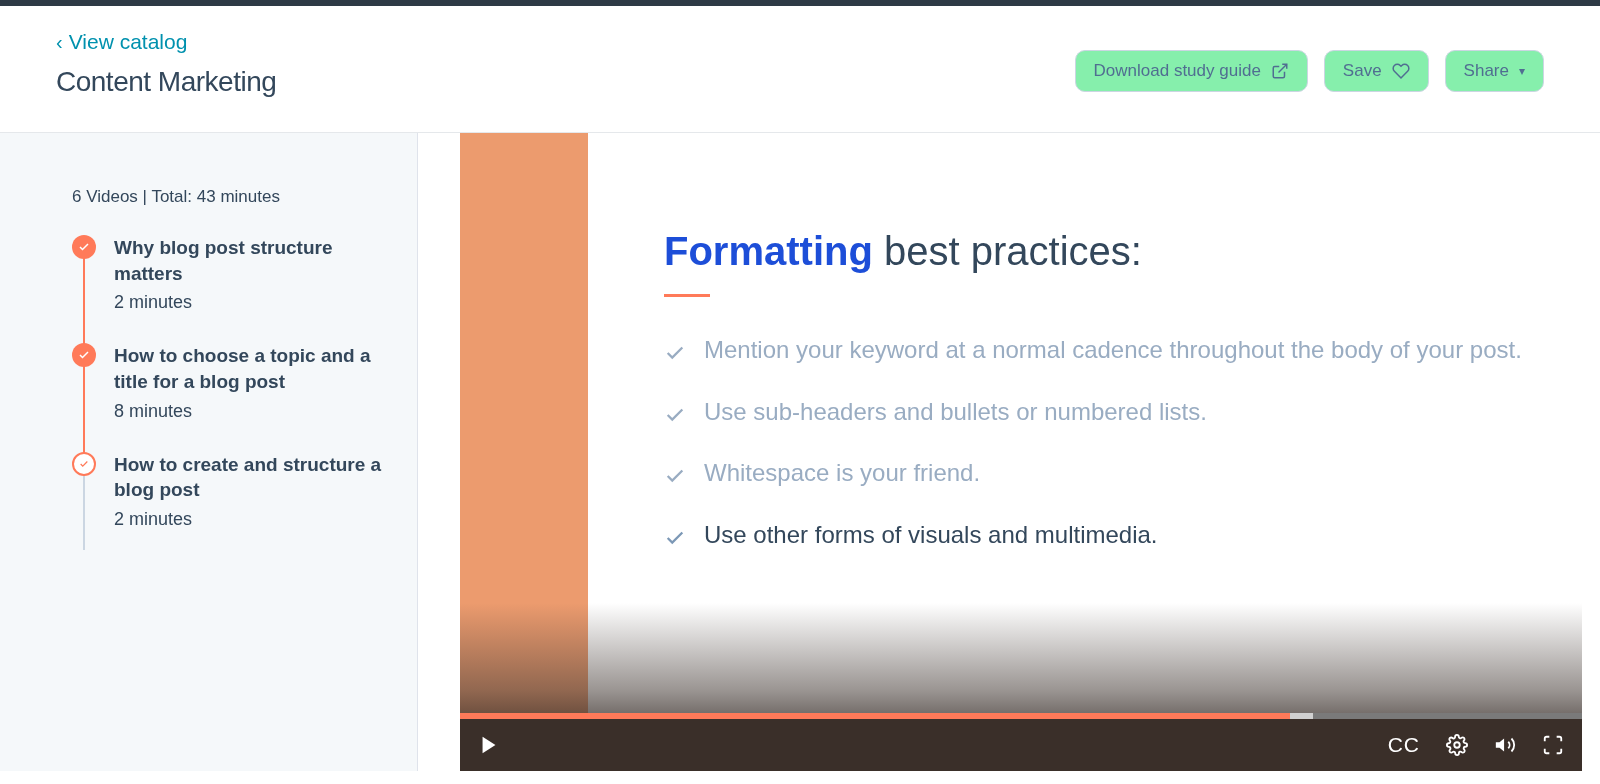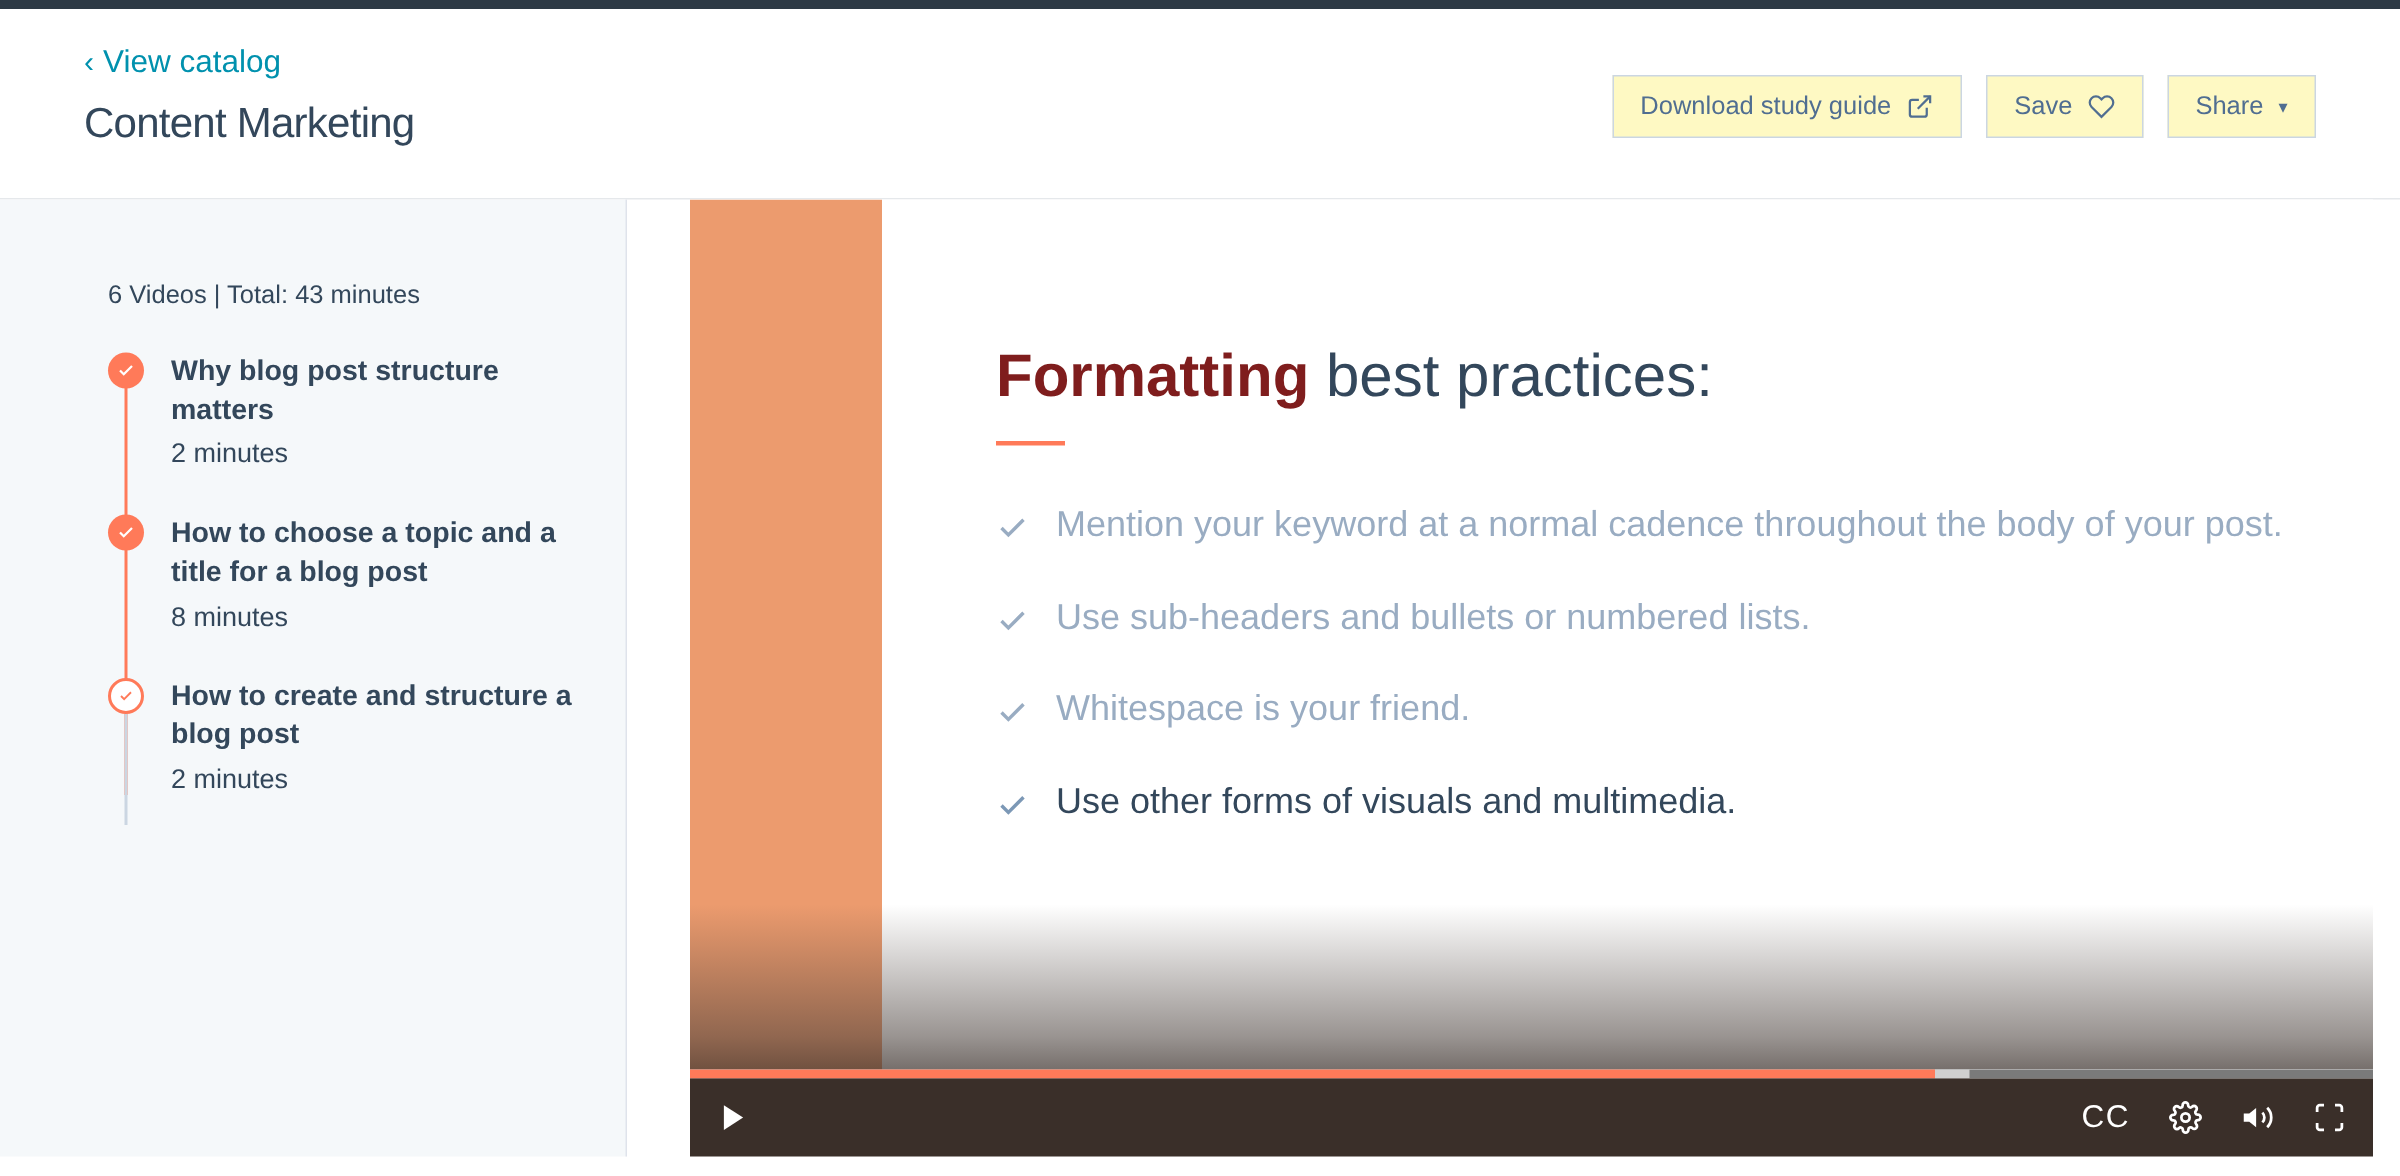--- a/index.html
+++ b/index.html
@@ -8,22 +8,22 @@
   .header {
     display: flex; justify-content: space-between; align-items: flex-end;
     padding: 24px 56px 34px 56px; border-bottom: 1px solid #e5e8eb;
   }
   .header-left { display: flex; flex-direction: column; gap: 12px; }
   .back-link { color: #0091ae; font-size: 21px; font-weight: 500; text-decoration: none; display: inline-flex; align-items: center; gap: 6px; cursor: pointer; }
   .back-link .chev { font-size: 20px; }
   .page-title { font-size: 28px; font-weight: 400; color: #33475b; letter-spacing: -0.5px; }
   .header-actions { display: flex; gap: 16px; align-items: center; margin-bottom: 6px; }
   .btn {
-    background: #fef9c3; border: 1px solid #cbd6e2; color: #506e91;
-    font-size: 17px; padding: 10px 18px; border-radius: 0; display: inline-flex;
+    background: #86efac; border: 1px solid #cbd6e2; color: #506e91;
+    font-size: 17px; padding: 10px 18px; border-radius: 10px; display: inline-flex;
     align-items: center; gap: 10px; cursor: pointer; font-weight: 400;
   }
   .btn svg { width: 18px; height: 18px; stroke: #506e91; fill: none; stroke-width: 2; }
   .btn .caret { font-size: 12px; }
 
   .body { display: flex; height: calc(784px - 6px - 140px); }
 
   .sidebar { width: 418px; background: #f5f8fa; border-right: 1px solid #dfe3eb; padding: 40px 28px 0 36px; overflow: hidden; }
   .section-header { display: flex; align-items: flex-start; gap: 16px; }
   .section-chevron { color: #00a4bd; margin-top: 10px; flex-shrink: 0; }
@@ -52,21 +52,21 @@
 
   .video-area { flex: 1; position: relative; padding-left: 40px; }
   .video {
     position: absolute; left: 42px; right: 18px; top: 0; bottom: 0;
     background: #fff; display: flex; flex-direction: column;
   }
   .slide { flex: 1; display: flex; position: relative; overflow: hidden; }
   .slide-stripe { width: 128px; background: #ec9b6e; flex-shrink: 0; }
   .slide-content { flex: 1; padding: 96px 60px 40px 76px; position: relative; }
   .slide-heading { font-size: 40px; font-weight: 500; color: #33475b; }
-  .slide-heading .accent { color: #7f1d1d; font-weight: 700; }
+  .slide-heading .accent { color: #1d4ed8; font-weight: 700; }
   .slide-underline { width: 46px; height: 3px; background: #ff7a59; margin-top: 20px; }
   .bullets { margin-top: 36px; display: flex; flex-direction: column; gap: 22px; }
   .bullet { display: flex; align-items: flex-start; gap: 18px; font-size: 24px; line-height: 1.4; }
   .bullet .check { color: #99acc2; margin-top: 6px; flex-shrink: 0; }
   .bullet .check svg { width: 22px; height: 22px; stroke: currentColor; stroke-width: 2.5; fill: none; }
   .bullet.muted { color: #99acc2; }
   .bullet.active { color: #33475b; }
   .bullet.active .check { color: #7c98b6; }
 
   .fade-overlay {

